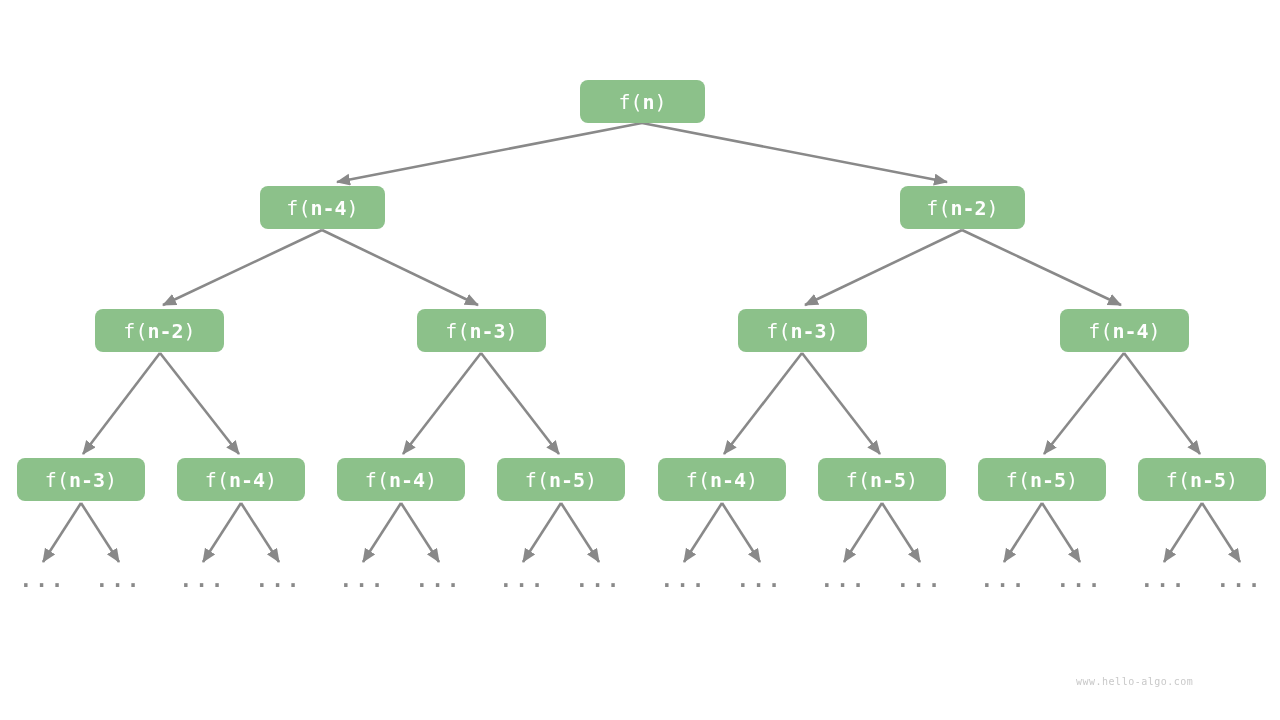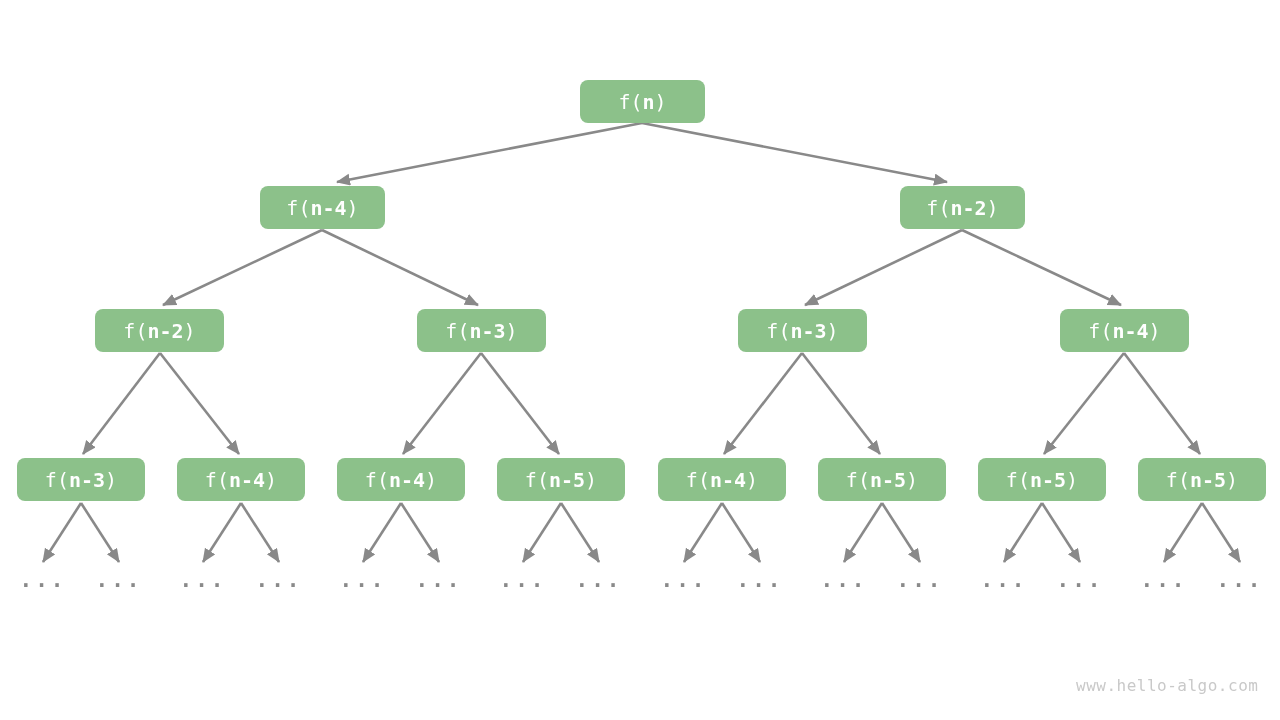--- a/index.html
+++ b/index.html
@@ -51,21 +51,21 @@
     color: var(--dots);
     font-size: 21px;
     font-weight: bold;
     letter-spacing: 3px;
   }
   .watermark {
     position: absolute;
     left: 1076px;
     top: 676px;
     color: var(--watermark);
-    font-size: 16px;
+    font-size: 10px;
     letter-spacing: 0.5px;
   }
 </style>
 </head>
 <body>
 
 <div class="canvas">
 
   <svg class="edges" viewBox="0 0 1280 720" xmlns="http://www.w3.org/2000/svg">
     <defs>

